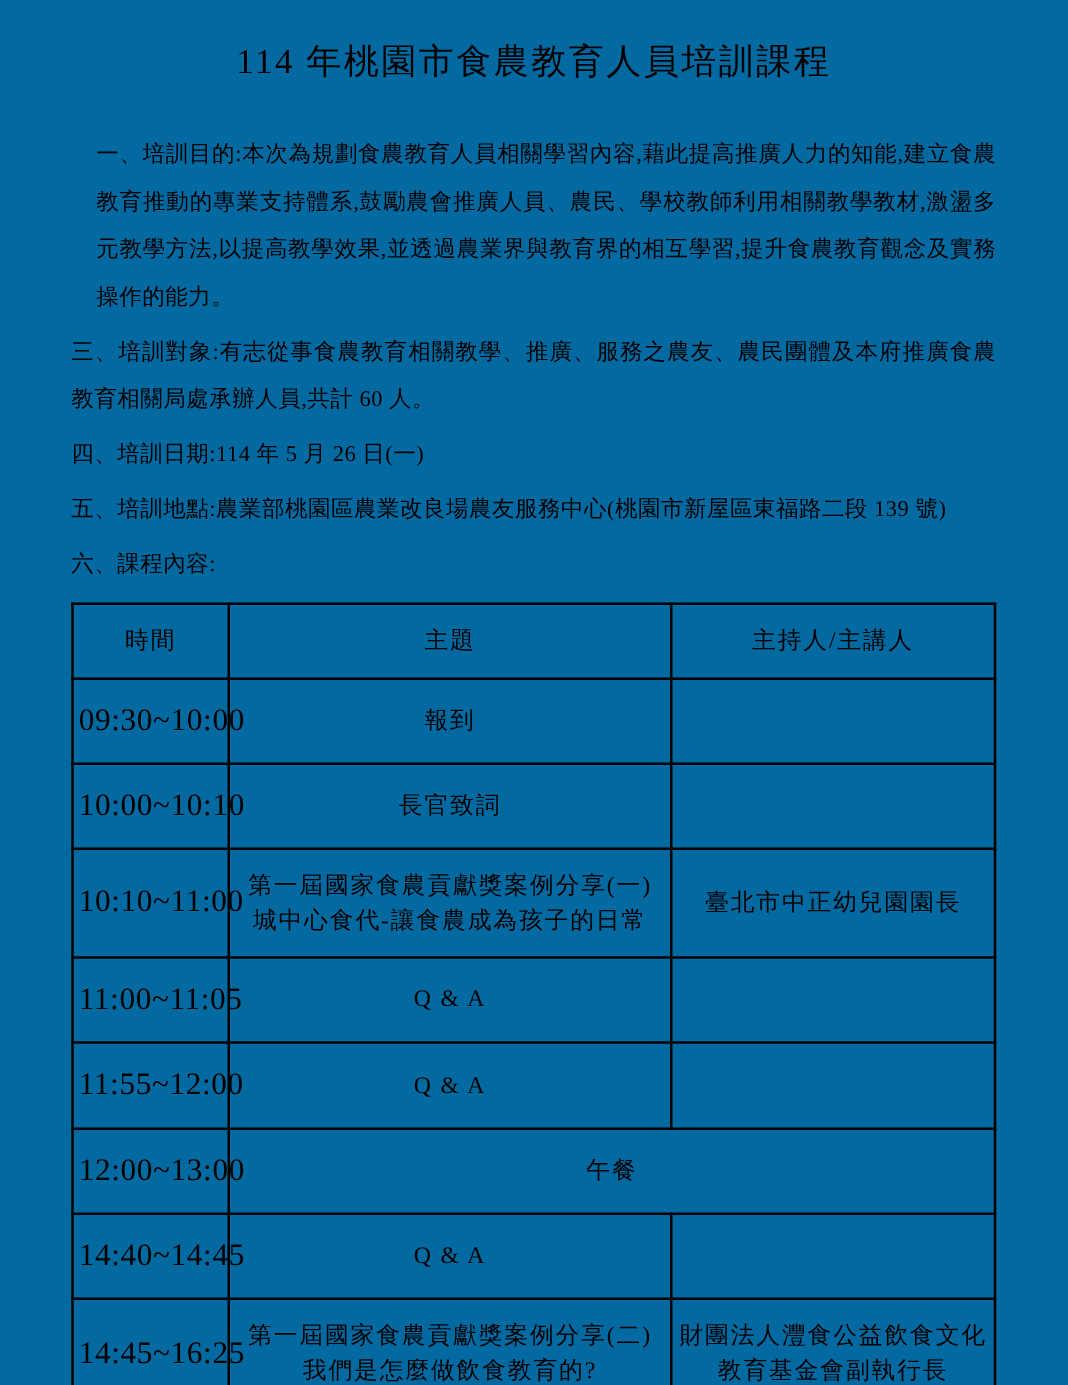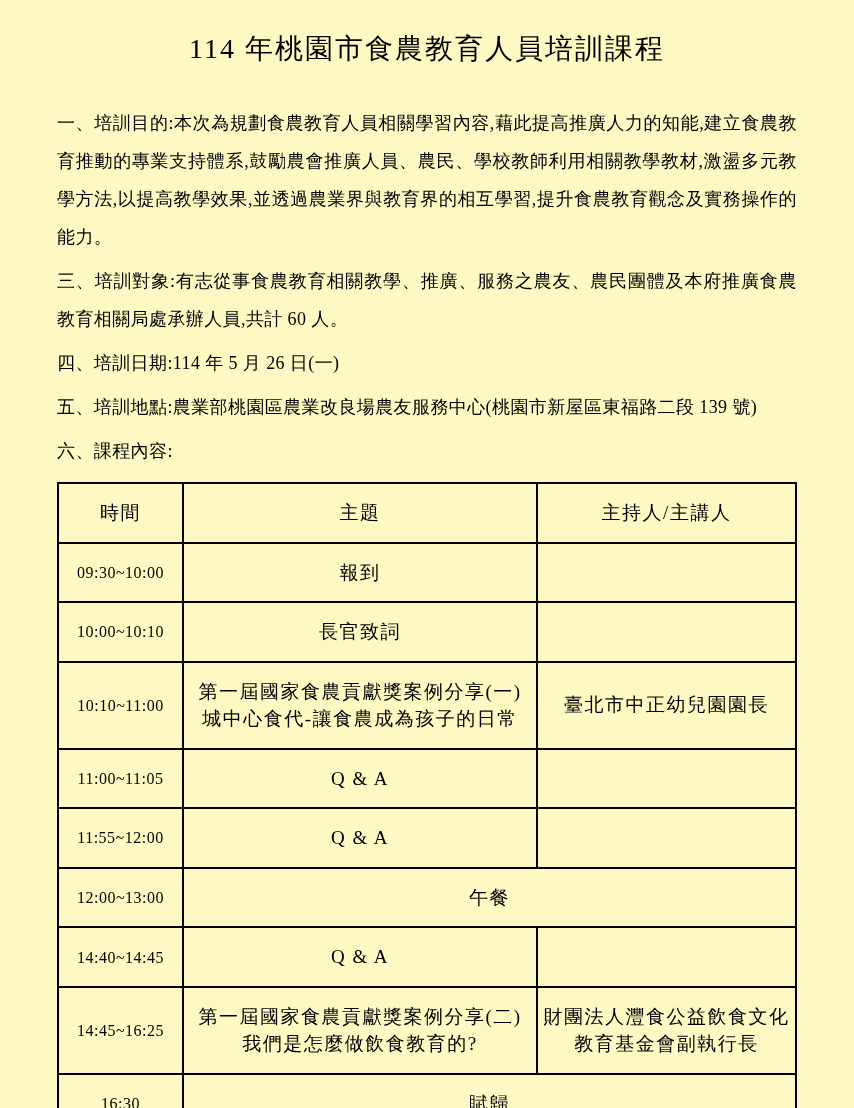--- a/index.html
+++ b/index.html
@@ -1,60 +1,60 @@
 <!DOCTYPE html>
 <html><head>
 <meta charset="utf-8">
 <style>
   * { margin: 0; padding: 0; box-sizing: border-box; }
   html, body { background: #ffffff; }
   .page {
     width: 854px;
     height: 1108px;
-    background: #fef9c3;
+    background: #0369a1;
     color: #000000;
     font-family: "Liberation Serif", "DejaVu Serif", serif;
     overflow: hidden;
   }
   .title {
     padding-top: 30px;
     text-align: center;
     font-size: 28px;
     font-weight: 500;
     letter-spacing: 2px;
   }
   .content { padding: 0 57px; }
   .para {
     font-size: 18px;
     line-height: 38px;
     letter-spacing: 0.4px;
     text-align: justify;
     margin-top: 6px;
   }
-  .para.first { margin-top: 36px; }
+  .para.first { margin-top: 36px; margin-left: 20px; }
   table.schedule {
     border-collapse: collapse;
     table-layout: fixed;
     width: 738px;
     margin-top: 12px;
   }
   .schedule th, .schedule td {
     border: 2px solid #000000;
     text-align: center;
     vertical-align: middle;
     font-weight: normal;
     font-size: 19px;
     letter-spacing: 1.5px;
     padding: 15px 4px;
     line-height: 1.45;
   }
   .col-time { width: 125px; }
   .col-topic { width: 354px; }
   .col-speaker { width: 259px; }
-  td.time { font-size: 16px; letter-spacing: 0.5px; font-family: Liberation Serif, serif; }
+  td.time { font-size: 25px; letter-spacing: 0.5px; font-family: Liberation Serif, serif; }
   .h45{height:45px} .h44{height:44px} .h43{height:43px} .h57{height:57px}
   .h31{height:31px} .h40{height:40px} .h28{height:28px} .h55{height:55px}
   .h35{height:35px} .h60{height:60px} .h47{height:47px}
 </style>
 </head>
 <body>
 
 <div class="page">
   <h1 class="title">114 年桃園市食農教育人員培訓課程</h1>
   <div class="content">

